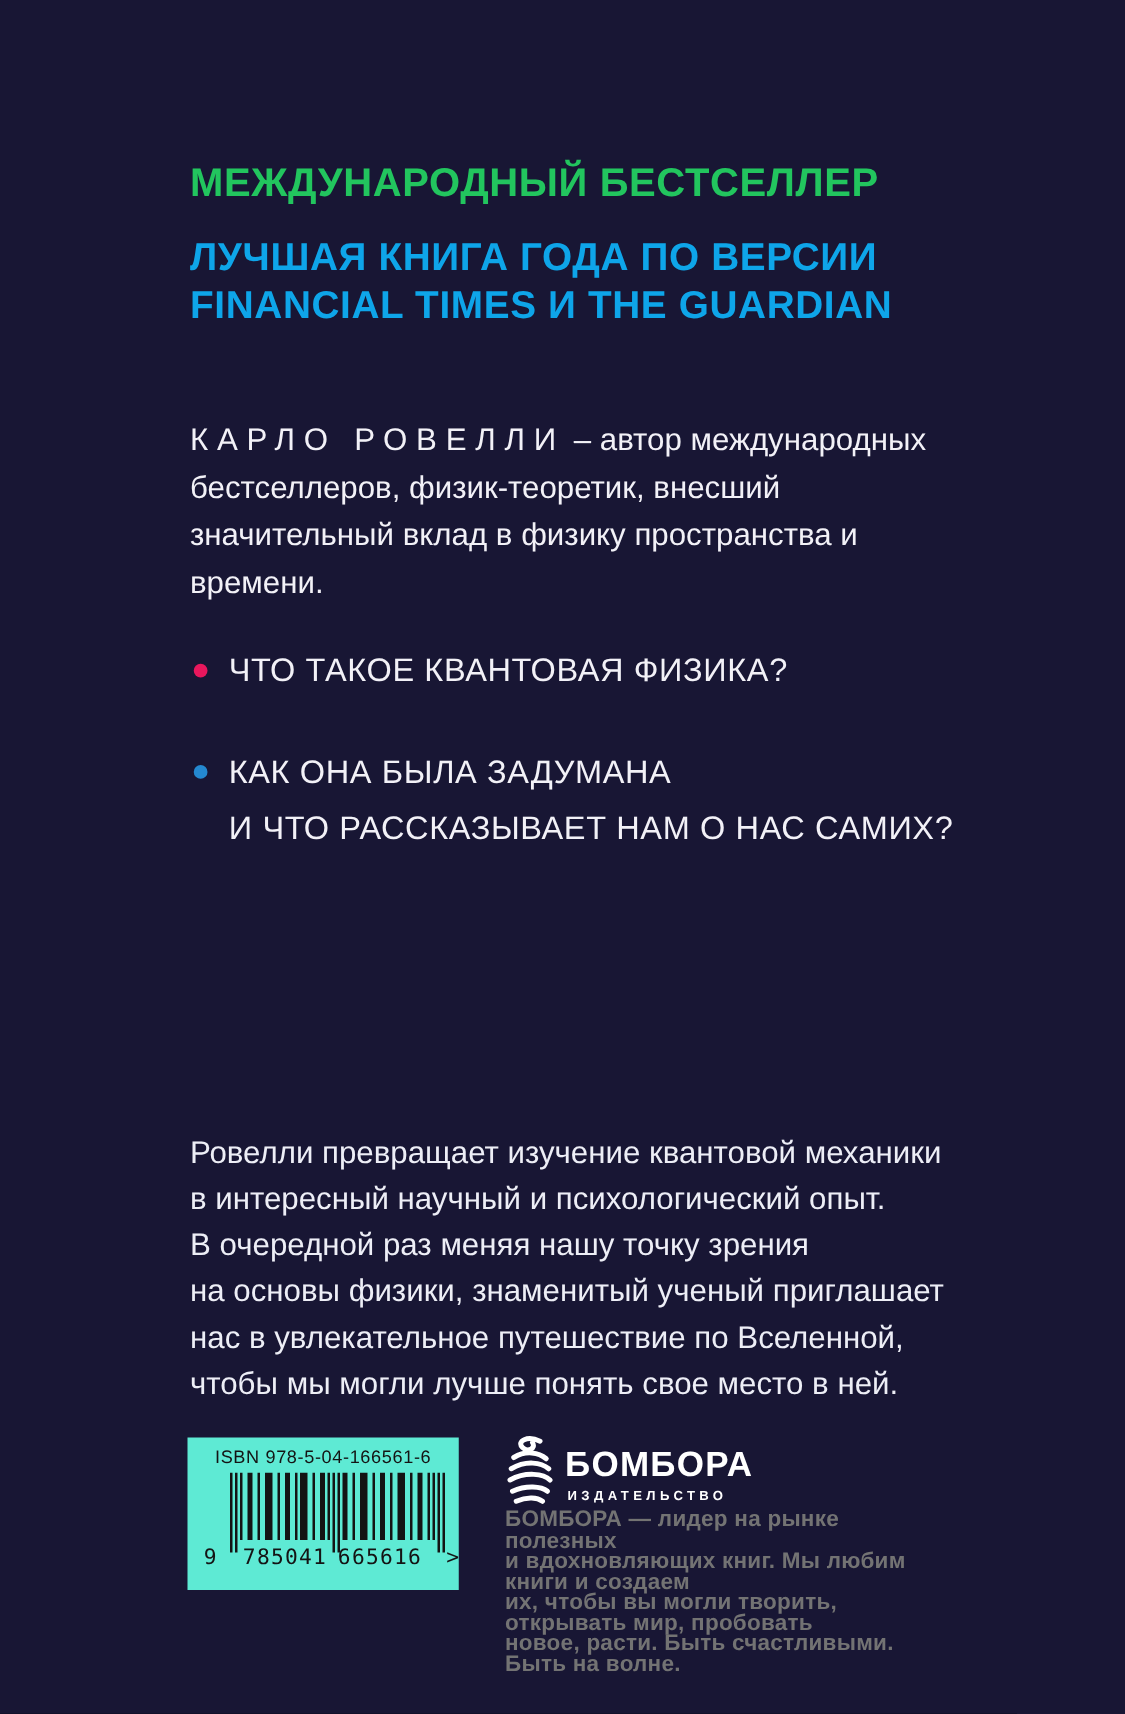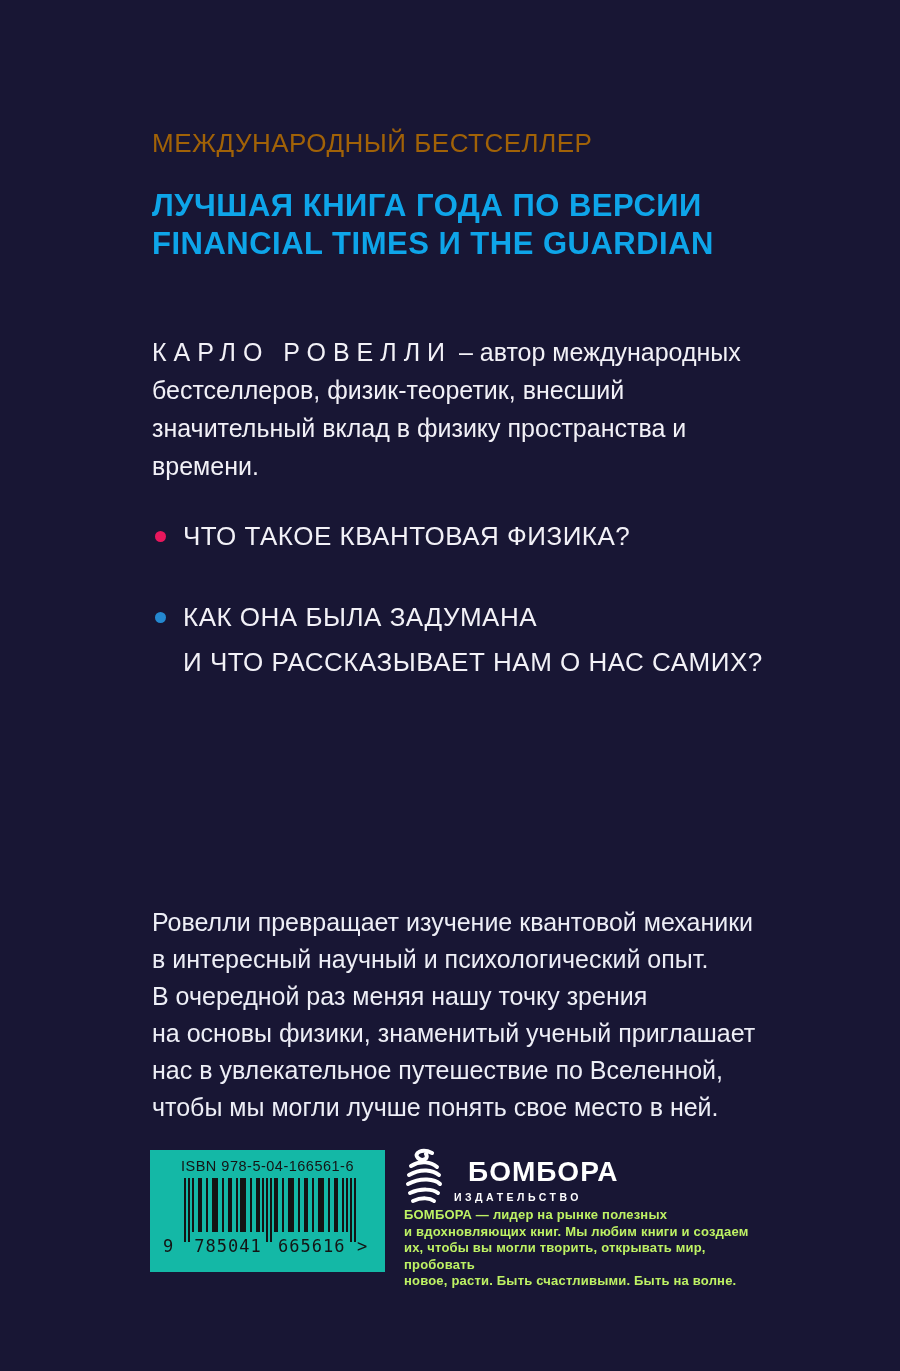--- a/index.html
+++ b/index.html
@@ -10,22 +10,22 @@
     height: 1371px;
     margin: 0 auto;
     background: #181634;
     overflow: hidden;
     font-family: "Liberation Sans", sans-serif;
   }
 
   
   .heading-pink {
     position: absolute; left: 152px; top: 128px;
-    font-size: 26px; font-weight: 400; letter-spacing: 0.5px;
-    color: #a16207; white-space: nowrap;
+    font-size: 32px; font-weight: 700; letter-spacing: 0.5px;
+    color: #22c55e; white-space: nowrap;
   }
   .heading-blue {
     position: absolute; left: 152px; top: 187px;
     font-size: 31px; font-weight: 700; letter-spacing: 0.5px;
     line-height: 38px; color: #0ea5e9; white-space: nowrap;
   }
 
   
   .author {
     position: absolute; left: 152px; top: 333px; width: 632px;
@@ -59,55 +59,55 @@
   .summary {
     position: absolute; left: 152px; top: 889px; width: 640px;
     font-size: 25px; line-height: 37px; font-weight: 400;
     color: #edeef6;
     margin-top: 15px;
   }
 
   
   .barcode-box {
     position: absolute; left: 150px; top: 1150px;
-    width: 235px; height: 122px;
-    background: #14b8a6; color: #141414; padding-left: 16px;
+    width: 217px; height: 122px;
+    background: #5eead4; color: #141414; padding-left: 16px;
   }
   .isbn-label {
     position: absolute; top: 8px; left: 0; width: 100%;
     text-align: center; font-size: 14.5px; letter-spacing: 0.5px;
     font-weight: 400;
   }
   .bars { position: absolute; left: 34px; top: 28px; }
   .bc-num {
     position: absolute; top: 86px;
     font-family: "DejaVu Sans Mono", monospace;
     font-size: 17px; color: #141414;
   }
   .bc-nine { left: 13px; }
   .bc-g1 { left: 40px; width: 76px; text-align: center; letter-spacing: 1px; }
-  .bc-g2 { left: 128px; width: 76px; letter-spacing: 1px; }
+  .bc-g2 { left: 116px; width: 76px; text-align: center; letter-spacing: 1px; }
   .bc-gt { left: 207px; }
 
   
   .logo-icon { position: absolute; left: 401px; top: 1148px; }
   .logo-name {
-    position: absolute; left: 468px; top: 1156px;
+    position: absolute; left: 452px; top: 1156px;
     font-size: 28px; font-weight: 700; letter-spacing: 1px; color: #ffffff;
     white-space: nowrap;
   }
   .logo-subtitle {
     position: absolute; left: 454px; top: 1191px;
     font-size: 10.5px; font-weight: 700; letter-spacing: 3.5px; color: #ffffff;
     white-space: nowrap;
   }
   .publisher-about {
     position: absolute; left: 404px; top: 1207px; width: 360px;
-    font-size: 13px; font-weight: 700; line-height: 16.5px;
-    color: #bef264; letter-spacing: 0.2px;
+    font-size: 18px; font-weight: 700; line-height: 16.5px;
+    color: #737373; letter-spacing: 0.2px;
   }
 </style>
 </head>
 <body>
 
 <div class="page">
 
   <div class="heading-pink">МЕЖДУНАРОДНЫЙ БЕСТСЕЛЛЕР</div>
 
   <div class="heading-blue">

